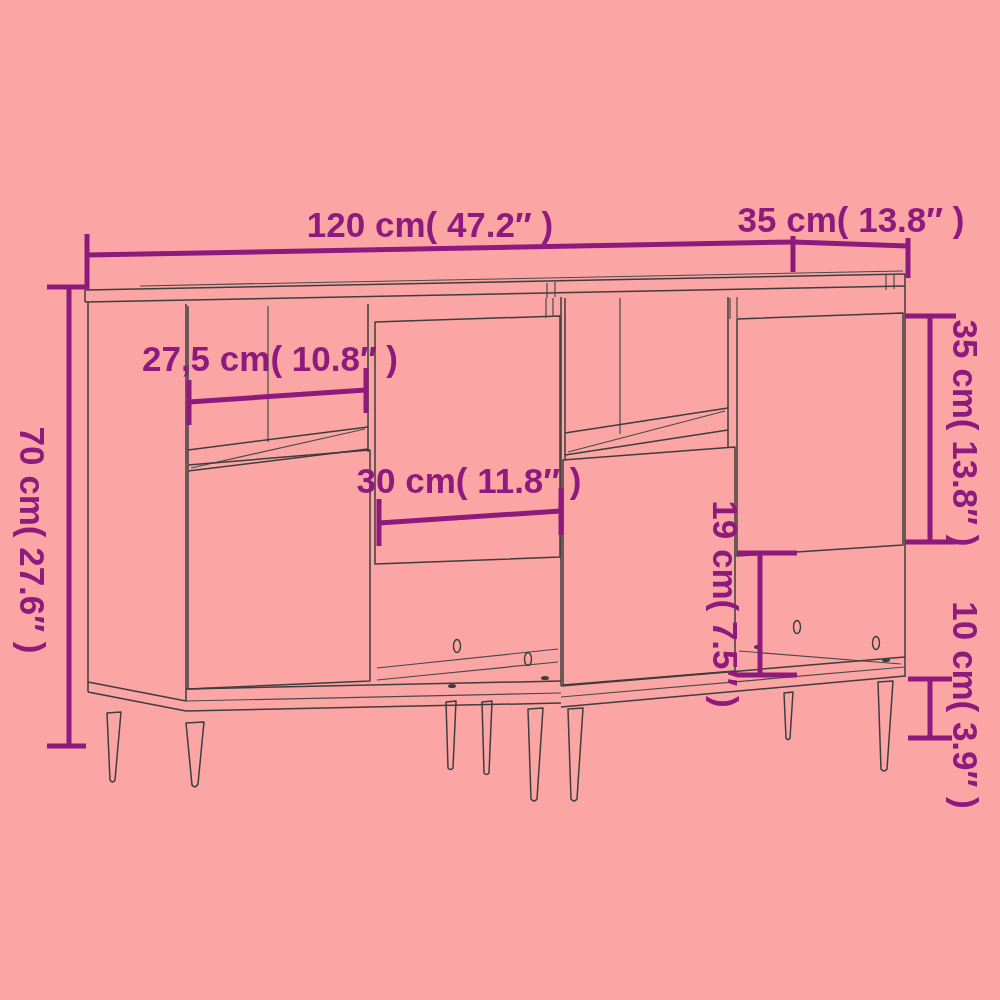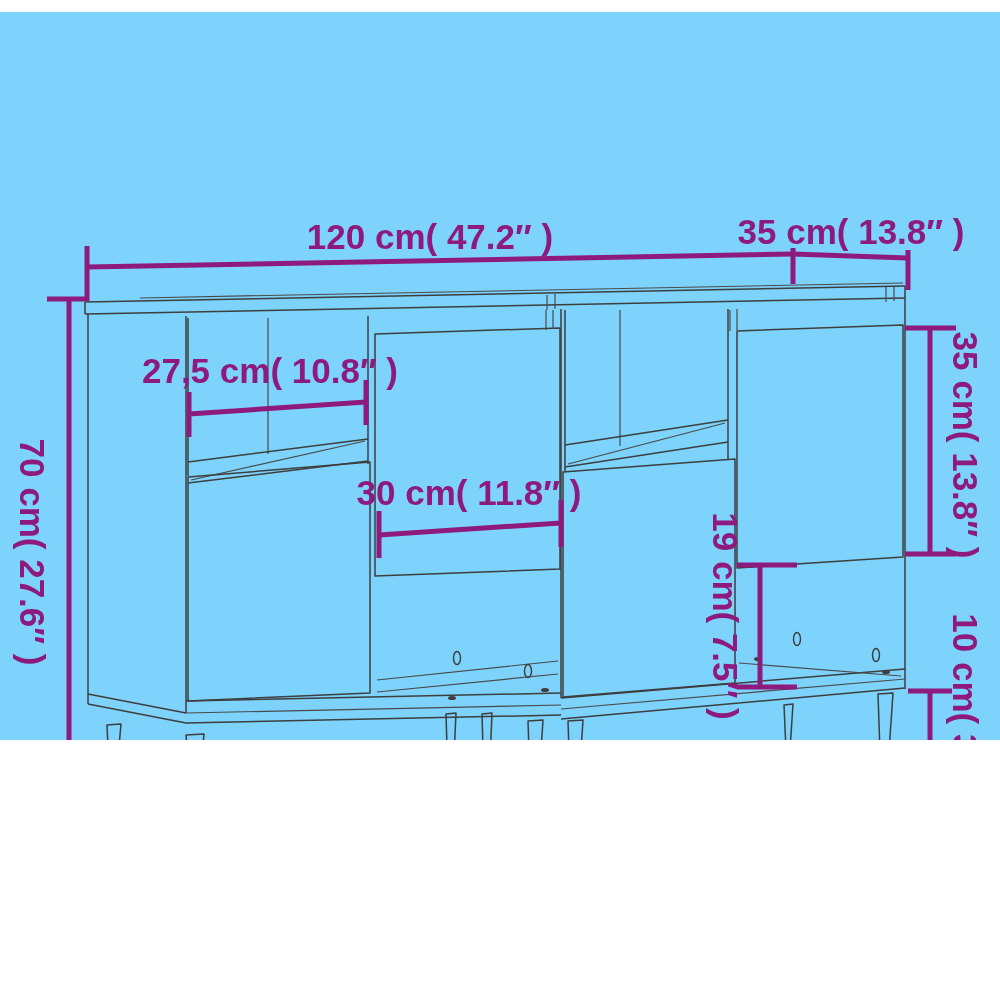--- a/index.html
+++ b/index.html
@@ -1,16 +1,16 @@
 <!DOCTYPE html>
 <html><head>
 <meta charset="utf-8">
 <style>
   html,body{margin:0;padding:0;background:#ffffff;}
-  .stage{position:relative;width:1000px;height:728px;background:#7dd3fc;overflow:hidden;margin-top:12px;}
+  .stage{position:relative;width:1000px;height:1000px;background:#fca5a5;overflow:hidden;}
   svg{display:block;}
   .ln{stroke:#3e3e3e;stroke-width:1.5;fill:none;stroke-linejoin:round;}
   .lnthin{stroke:#4a4a4a;stroke-width:1.2;fill:none;stroke-linejoin:round;}
   .hole{stroke:#3e3e3e;stroke-width:1.4;fill:none;}
   .dot{fill:#3e3e3e;stroke:none;}
   .dim{stroke:#8e1a7d;stroke-width:5;fill:none;stroke-linecap:butt;}
   .dimtxt{fill:#8e1a7d;font-family:"Liberation Sans",sans-serif;font-weight:700;font-size:35px;}
 </style>
 </head>
 <body>

